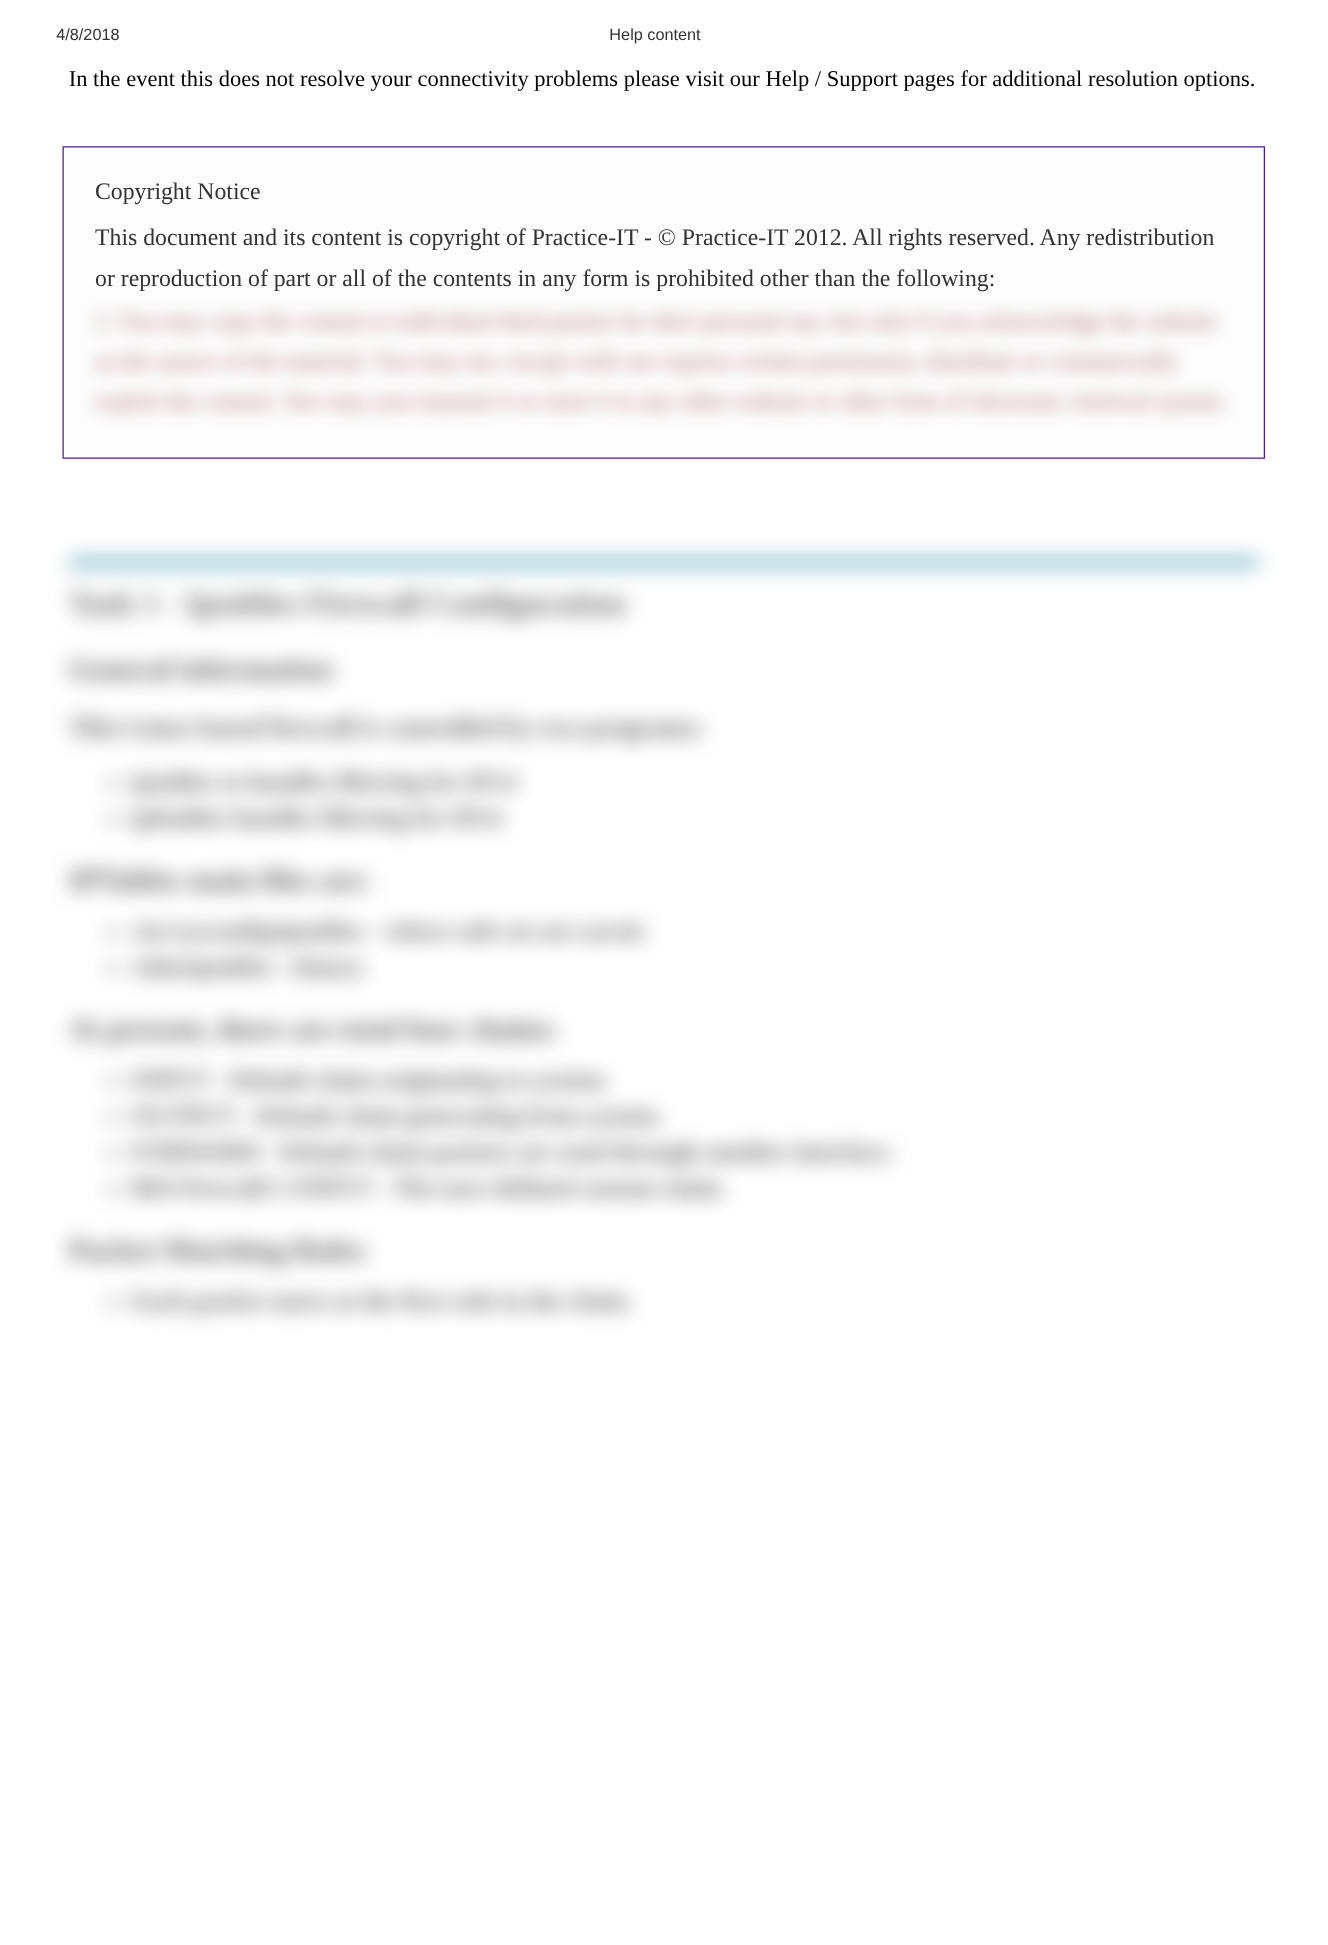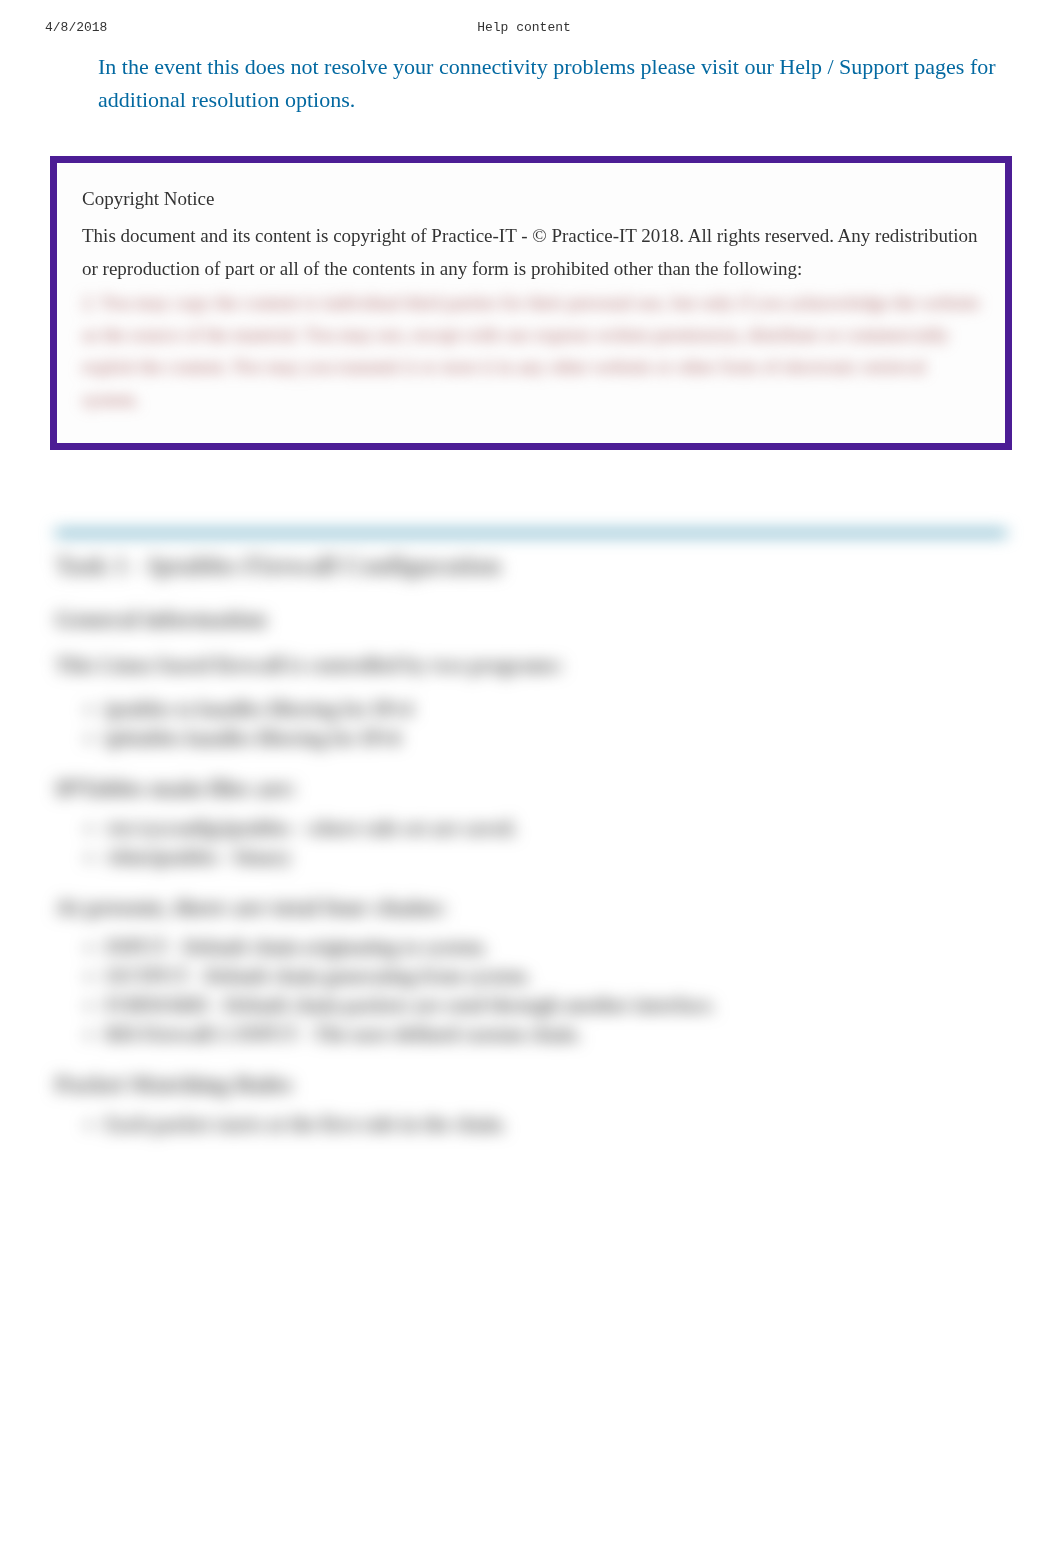--- a/index.html
+++ b/index.html
@@ -14,49 +14,48 @@
       width: 1062px;
       padding: 0;
       color: #333;
     }
     
     .header-row {
       display: flex;
       padding: 20px 59px 10px 45px;
       font-size: 13px;
       color: #333;
-      font-family: Liberation Mono, monospace;
+      font-family: Liberation Sans, sans-serif;
     }
     
     .header-date {
       flex: 1;
     }
     
     .header-title {
       flex: 1;
       text-align: center;
     }
     
     .header-spacer {
       flex: 1;
     }
     
     .intro-text {
       padding: 5px 55px 30px 55px;
-      font-size: 22px;
+      font-size: 18px;
       line-height: 1.5;
-      color: #0369a1;
-      margin-left: 43px;
+      color: #000000;
     }
     
     .copyright-box {
       margin: 10px 50px 40px 50px;
       padding: 20px 25px 25px 25px;
       background: #fdfdfd;
-      border: 7px solid #4c1d95;
+      border: 1px solid #4c1d95;
       font-size: 19px;
       line-height: 1.7;
       color: #333;
     }
     
     .copyright-box .notice-title {
       margin-bottom: 5px;
     }
     
     .copyright-box p {
@@ -123,21 +122,21 @@
 <div class="header-row">
   <div class="header-date">4/8/2018</div>
   <div class="header-title">Help content</div>
   <div class="header-spacer"></div>
 </div>
 
 <div class="intro-text">In the event this does not resolve your connectivity problems please visit our Help / Support pages for additional resolution options.</div>
 
 <div class="copyright-box">
   <p class="notice-title">Copyright Notice</p>
-  <p> This document and its content is copyright of Practice-IT - © Practice-IT 2018. All rights reserved. Any redistribution or reproduction of part or all of the contents in any form is prohibited other than the following:</p>
+  <p> This document and its content is copyright of Practice-IT - © Practice-IT 2012. All rights reserved. Any redistribution or reproduction of part or all of the contents in any form is prohibited other than the following:</p>
   <p class="blurred-copyright">2. You may copy the content to individual third parties for their personal use, but only if you acknowledge the website as the source of the material. You may not, except with our express written permission, distribute or commercially exploit the content. Nor may you transmit it or store it in any other website or other form of electronic retrieval system.</p>
 </div>
 
 <div class="blurred-section">
   <div class="blur-divider"></div>
   <div class="blur-h1">Task 1 - Iptables Firewall Configuration</div>
 
   <div class="blur-h2">General information</div>
 
   <div class="blur-p">This Linux based firewall is controlled by two programs:</div>

